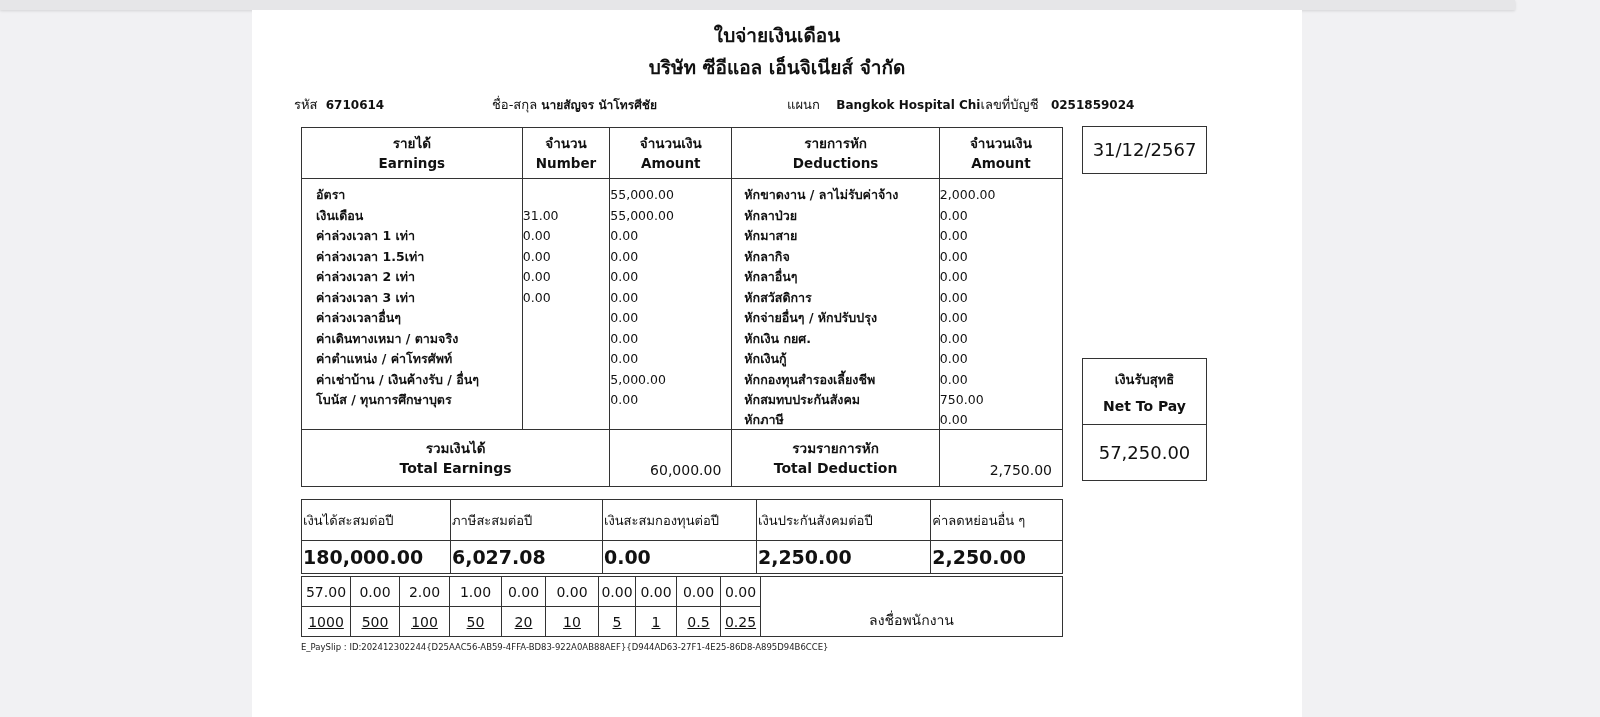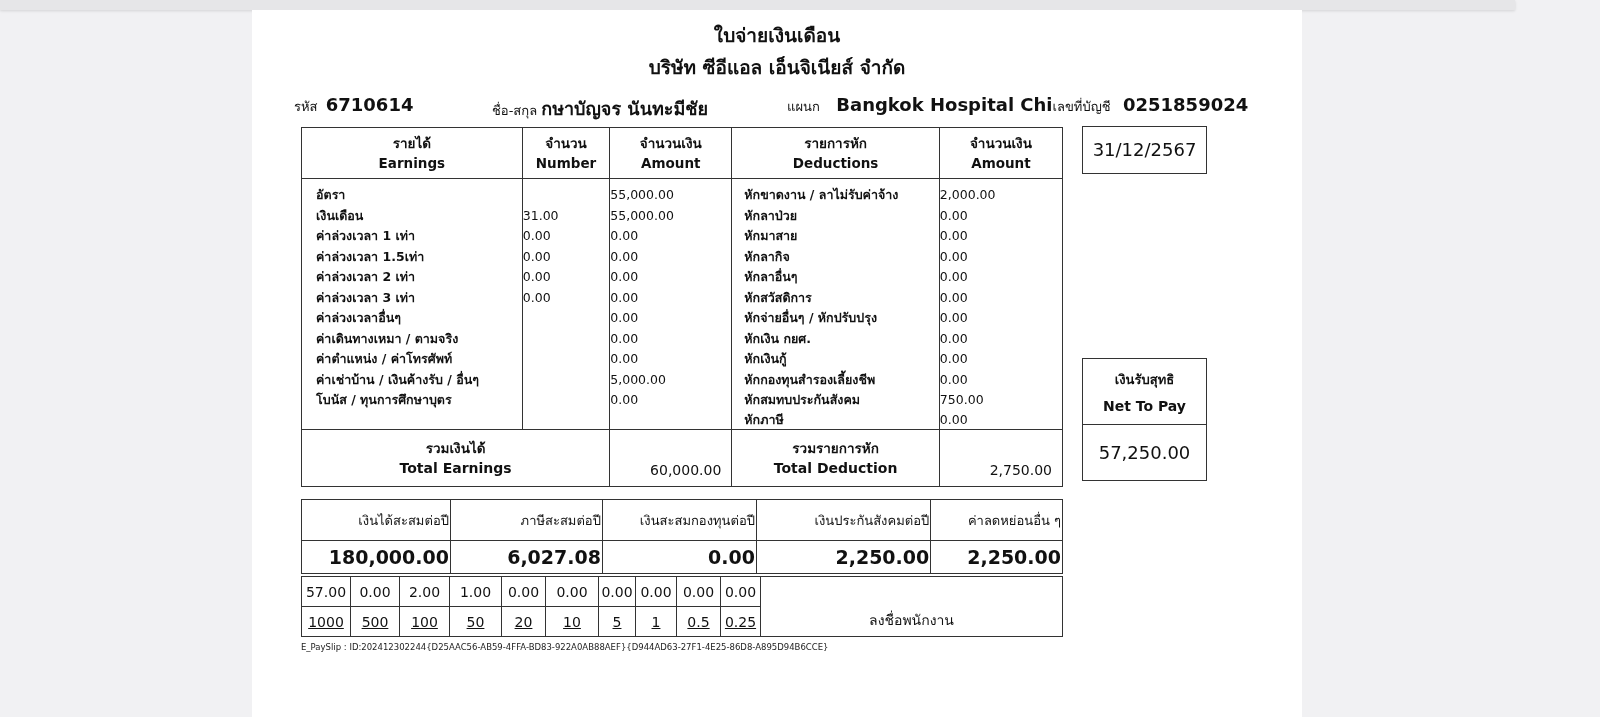--- a/index.html
+++ b/index.html
@@ -16,21 +16,21 @@
   }
   .page {
     position: absolute; left: 252px; top: 10px; width: 1050px; height: 707px;
     background: #ffffff;
   }
   .title {
     position: absolute; left: 0; width: 100%; text-align: center;
     font-weight: bold; font-size: 19px;
   }
   .hdr { position: absolute; top: 84px; font-size: 13px; white-space: nowrap; }
-  .hdr b { font-size: 18px; }
+  .hdr b { font-size: 12px; }
   table { border-collapse: collapse; }
   .main-tbl {
     position: absolute; left: 49px; top: 117px; width: 762px;
     font-size: 12.5px;
   }
   .main-tbl td, .main-tbl th { border: 1.5px solid #333; padding: 0; }
   .main-tbl th { font-weight: bold; text-align: center; height: 50px; line-height: 20px; font-size: 13.5px; }
   .col-body { vertical-align: top; padding-top: 6px !important; }
   .line { height: 20.5px; line-height: 20.5px; white-space: nowrap; }
   .lbl { padding-left: 14px; font-weight: bold; }
@@ -40,21 +40,21 @@
   .tot-lbl .en { font-size: 14px; }
   .tot-num { text-align: right; padding-right: 10px !important; vertical-align: bottom; padding-bottom: 8px !important; font-size: 14px; }
   .side-box {
     position: absolute; left: 830px; width: 123px; border: 1.5px solid #333;
     text-align: center;
   }
   .side-box .top { border-bottom: 1.5px solid #333; font-weight: bold; font-size: 13px; }
   .side-box .val { font-size: 18px; }
   .ytd-tbl {
     position: absolute; left: 49px; top: 489px; width: 762px;
-    font-size: 13px; text-align: right;
+    font-size: 13px; text-align: left;
   }
   .ytd-tbl td { border: 1.5px solid #333; }
   .ytd-tbl .h td { height: 38px; }
   .ytd-tbl .v td { height: 30px; font-weight: bold; font-size: 19px; }
   .cash-tbl {
     position: absolute; left: 49px; top: 566px; width: 762px;
     font-size: 14px; text-align: center;
   }
   .cash-tbl td { border: 1.5px solid #333; height: 27px; }
   .cash-tbl .denom { text-decoration: underline; }
@@ -69,21 +69,21 @@
 <div class="page">
   <div class="title" style="top:42px;">บริษัท ซีอีแอล เอ็นจิเนียส์ จำกัด</div>
   <div class="title" style="top:10px;">ใบจ่ายเงินเดือน</div>
 
   <div class="hdr" style="left:42px;">
     <span>รหัส</span>&nbsp;
     <b>6710614</b>
   </div>
   <div class="hdr" style="left:240px;">
     <span>ชื่อ-สกุล</span>
-    <b>กษาบัญจร  นันทะมีชัย</b>
+    <b>นายสัญจร  นัาโทรศีชัย</b>
   </div>
   <div class="hdr" style="left:535px;">
     <span>แผนก</span>&nbsp;&nbsp;&nbsp;
     <b>Bangkok Hospital Chi</b><span>เลขที่บัญชี</span>&nbsp;&nbsp;
     <b>0251859024</b>
   </div>
 
   <table class="main-tbl">
     <colgroup>
       <col style="width:217px">

